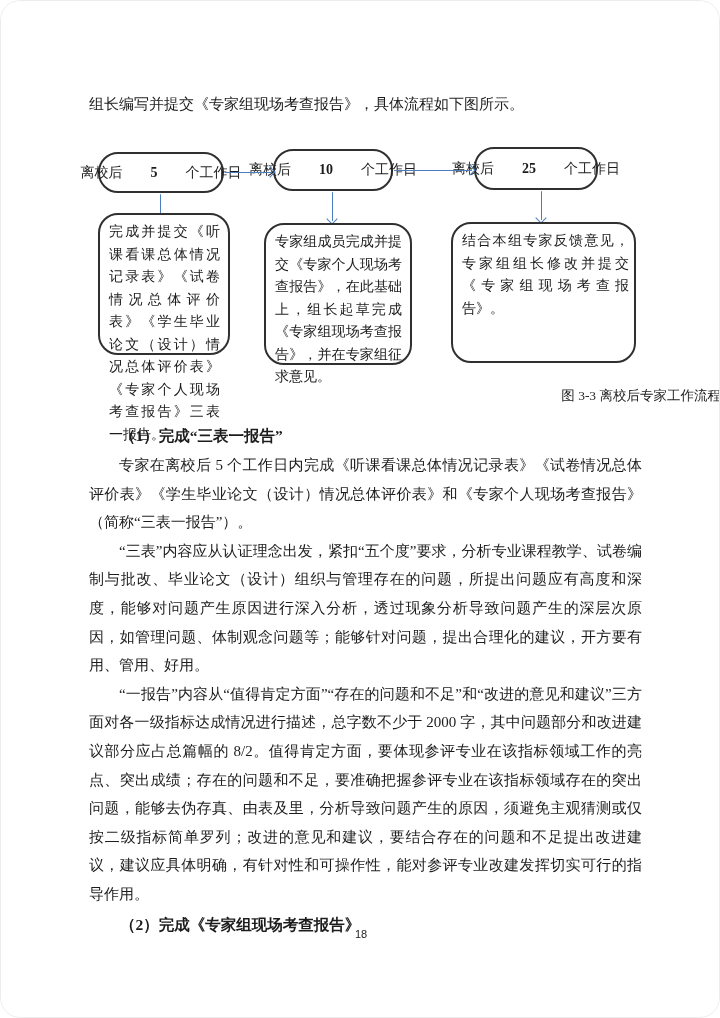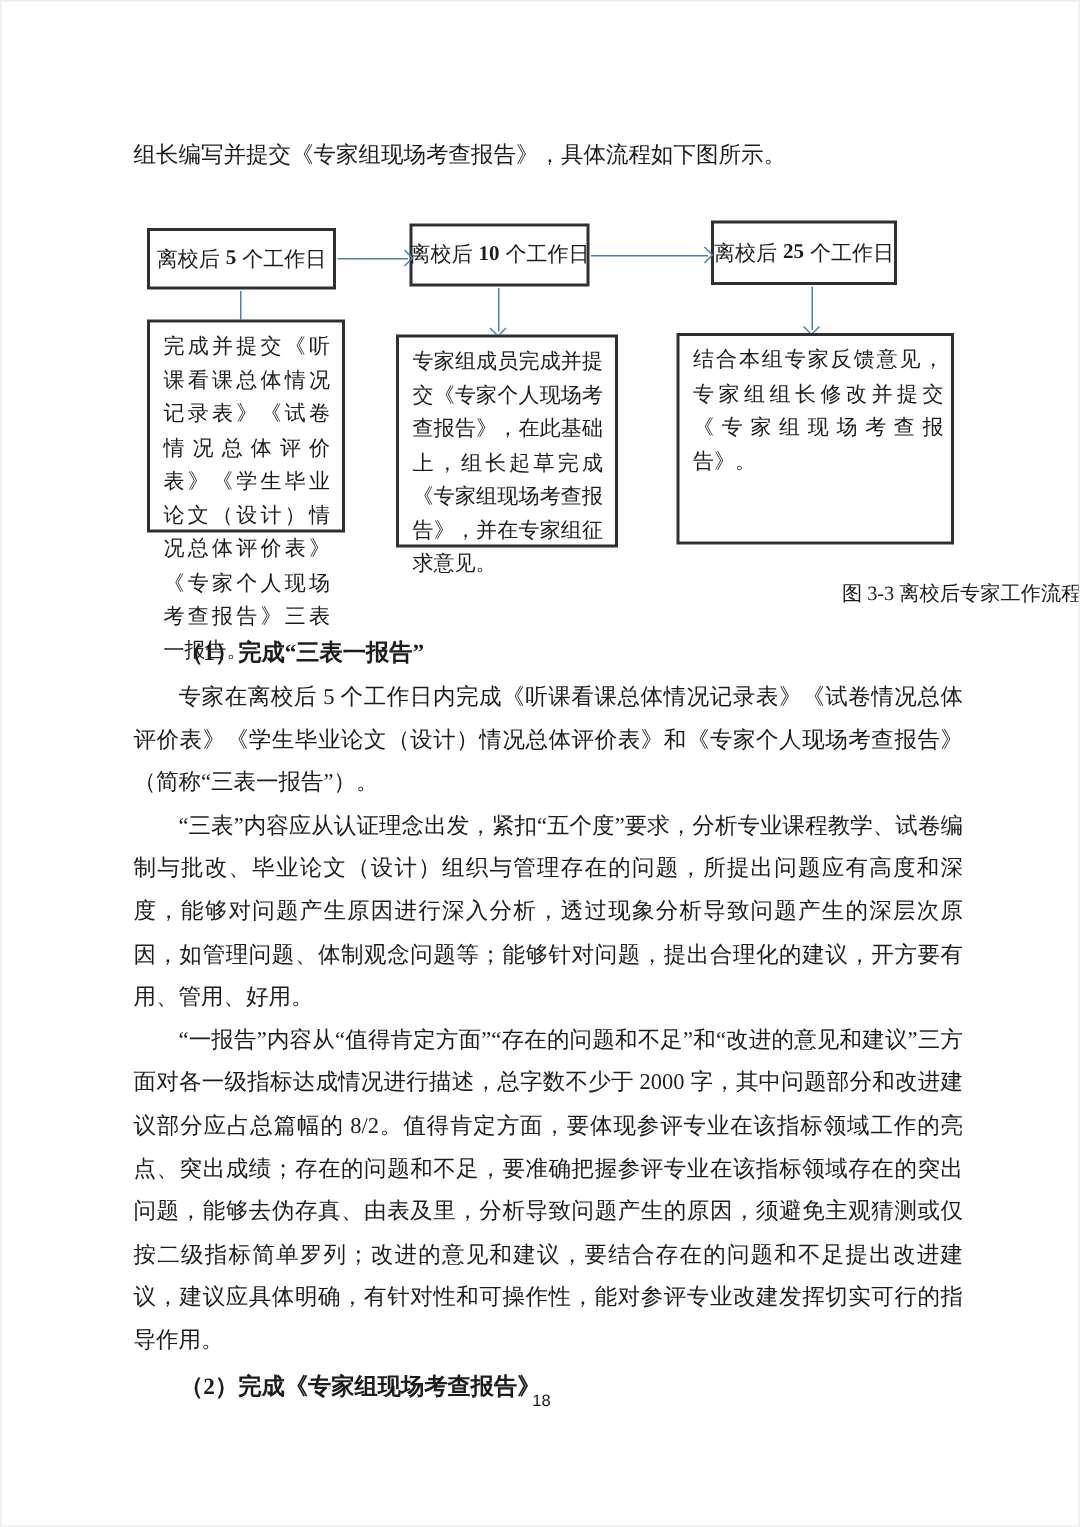--- a/index.html
+++ b/index.html
@@ -1,15 +1,15 @@
 <!DOCTYPE html>
 <html lang="zh"><head>
 <meta charset="utf-8">
 <style>
-  * { margin:0; padding:0; box-sizing:border-box; }
+  * { margin:0; padding:0; box-sizing:border-box;border-radius:20px; }
   html,body { background:#ffffff; }
   body { font-family:"Liberation Serif","DejaVu Serif",serif; color:#1c1c1c; }
 
   .page {
     position:relative;
     width:720px; height:1018px;
     background:#ffffff;
     border:1px solid #ececec;
     overflow:hidden;
   }
@@ -21,20 +21,21 @@
   }
 
   
   .tbox {
     position:absolute;
     border:2px solid #303030;
     background:#fff;
     font-size:14px;
     display:flex; align-items:center; justify-content:center;
     white-space:nowrap;
+    gap:24px;
   }
   .tbox .num { font-weight:bold; padding:0 4px; }
   .t1 { left:97px;  top:151px; width:126px; height:41px; }
   .t2 { left:272px; top:148px; width:120px; height:42px; }
   .t3 { left:473px; top:146px; width:124px; height:43px; }
 
   .bbox {
     position:absolute;
     border:2px solid #303030;
     background:#fff;

